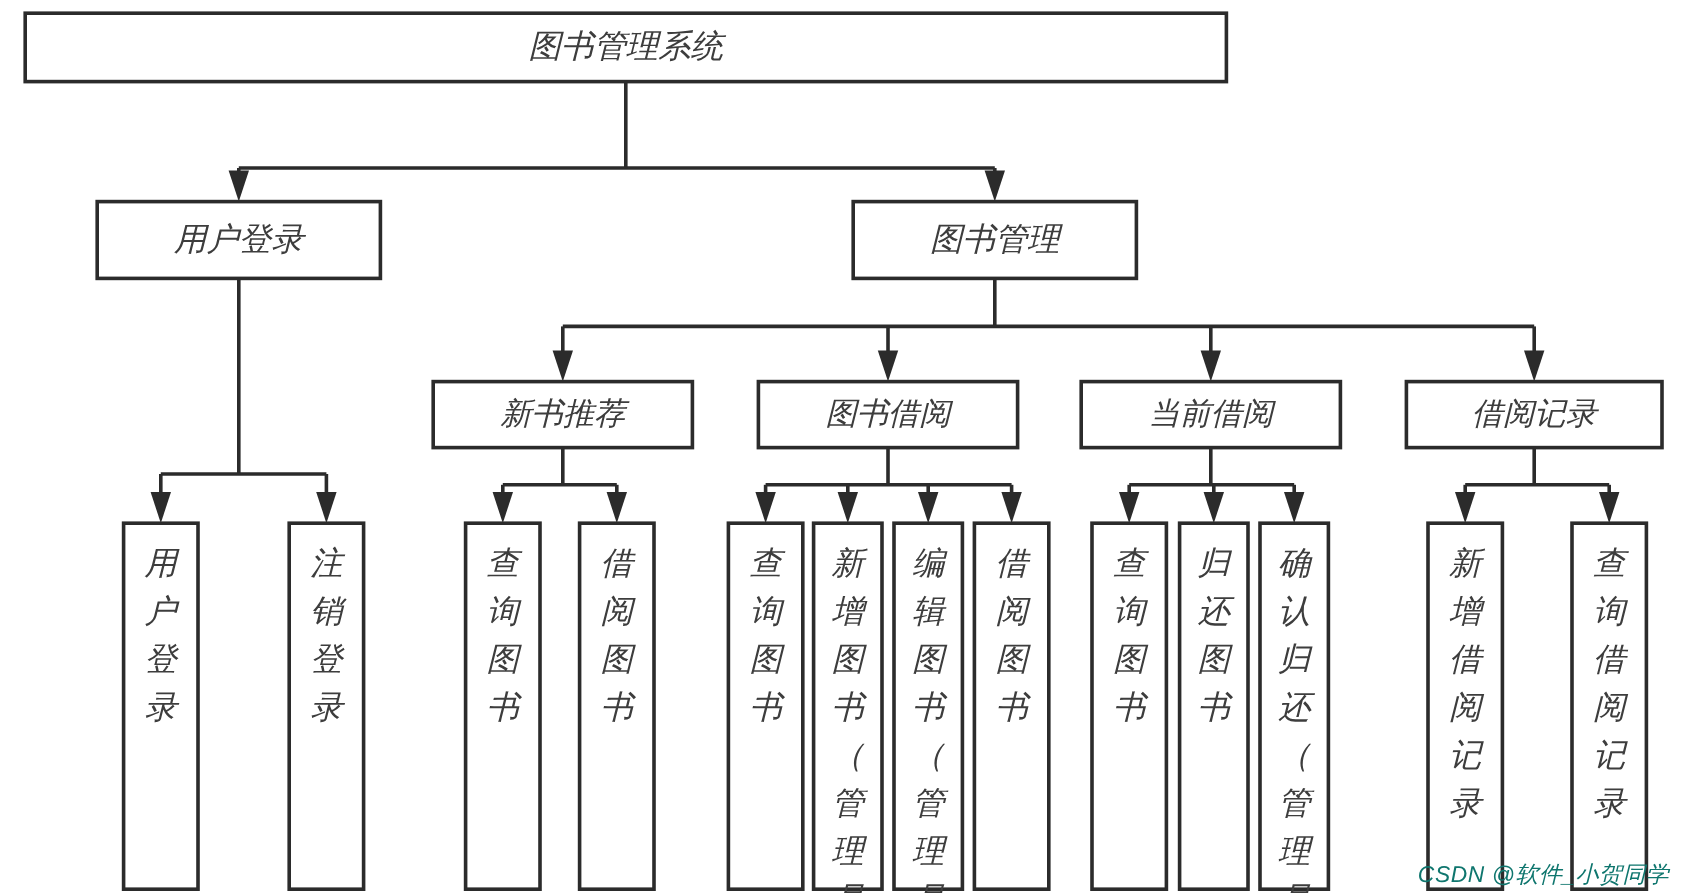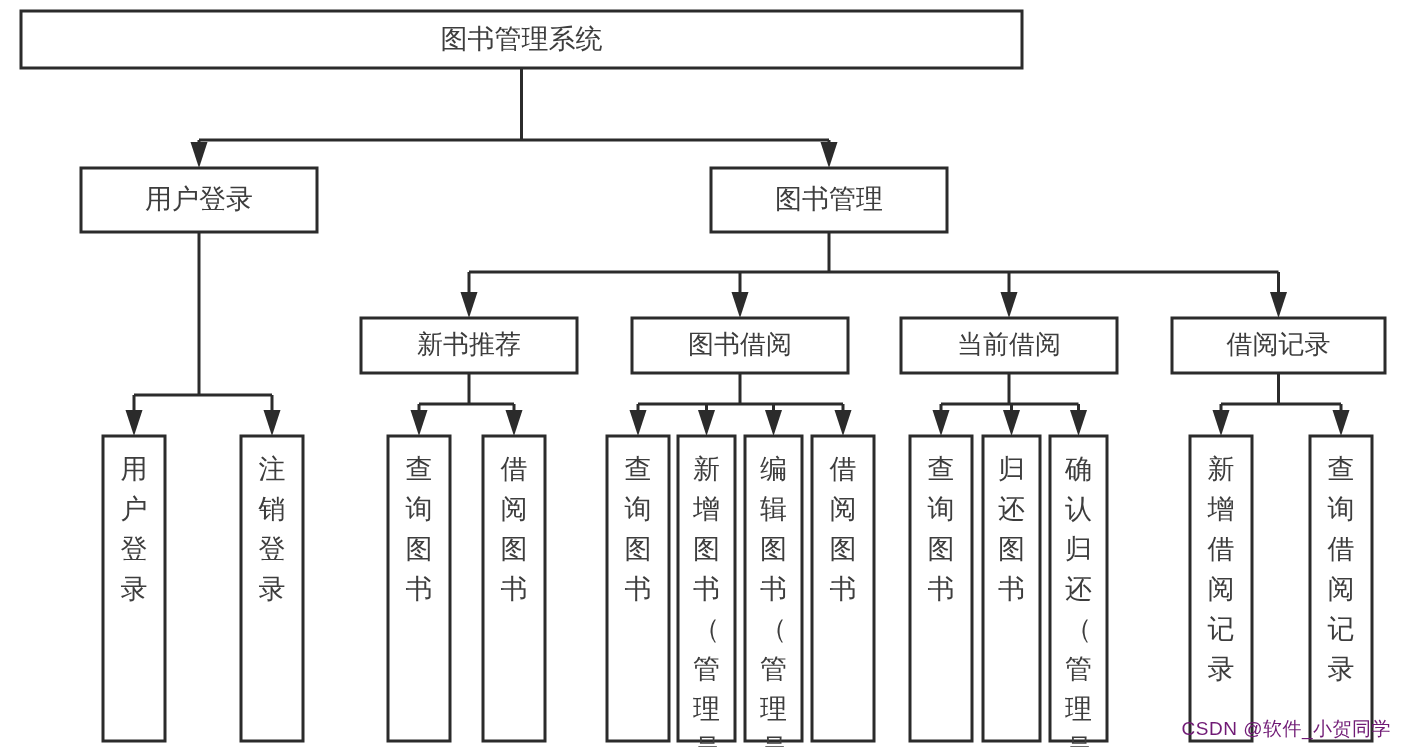--- a/index.html
+++ b/index.html
@@ -9,20 +9,21 @@
   }
   body {
     font-family: "Liberation Sans", "DejaVu Sans", sans-serif;
   }
   #page {
     position: relative;
     width: 1405px;
     height: 747px;
     background: #ffffff;
     overflow: hidden;
+    font-style: italic;
   }
   #diagram-svg {
     position: absolute;
     left: 0;
     top: 0;
     width: 1405px;
     height: 747px;
   }
   .node-box {
     fill: #ffffff;
@@ -51,21 +52,21 @@
   .arrow-head {
     fill: #2b2b2b;
     stroke: none;
   }
   #watermark {
     position: absolute;
     right: 14px;
     bottom: 5px;
     font-family: "Liberation Sans", "DejaVu Sans", sans-serif;
     font-size: 19px;
-    color: #701a75;
+    color: #0f766e;
     white-space: nowrap;
     letter-spacing: 0.5px;
   }
 </style>
 </head>
 <body>
 
 <div id="page">
 
   <svg id="diagram-svg" viewBox="0 0 1405 747" preserveAspectRatio="none" xmlns="http://www.w3.org/2000/svg">

